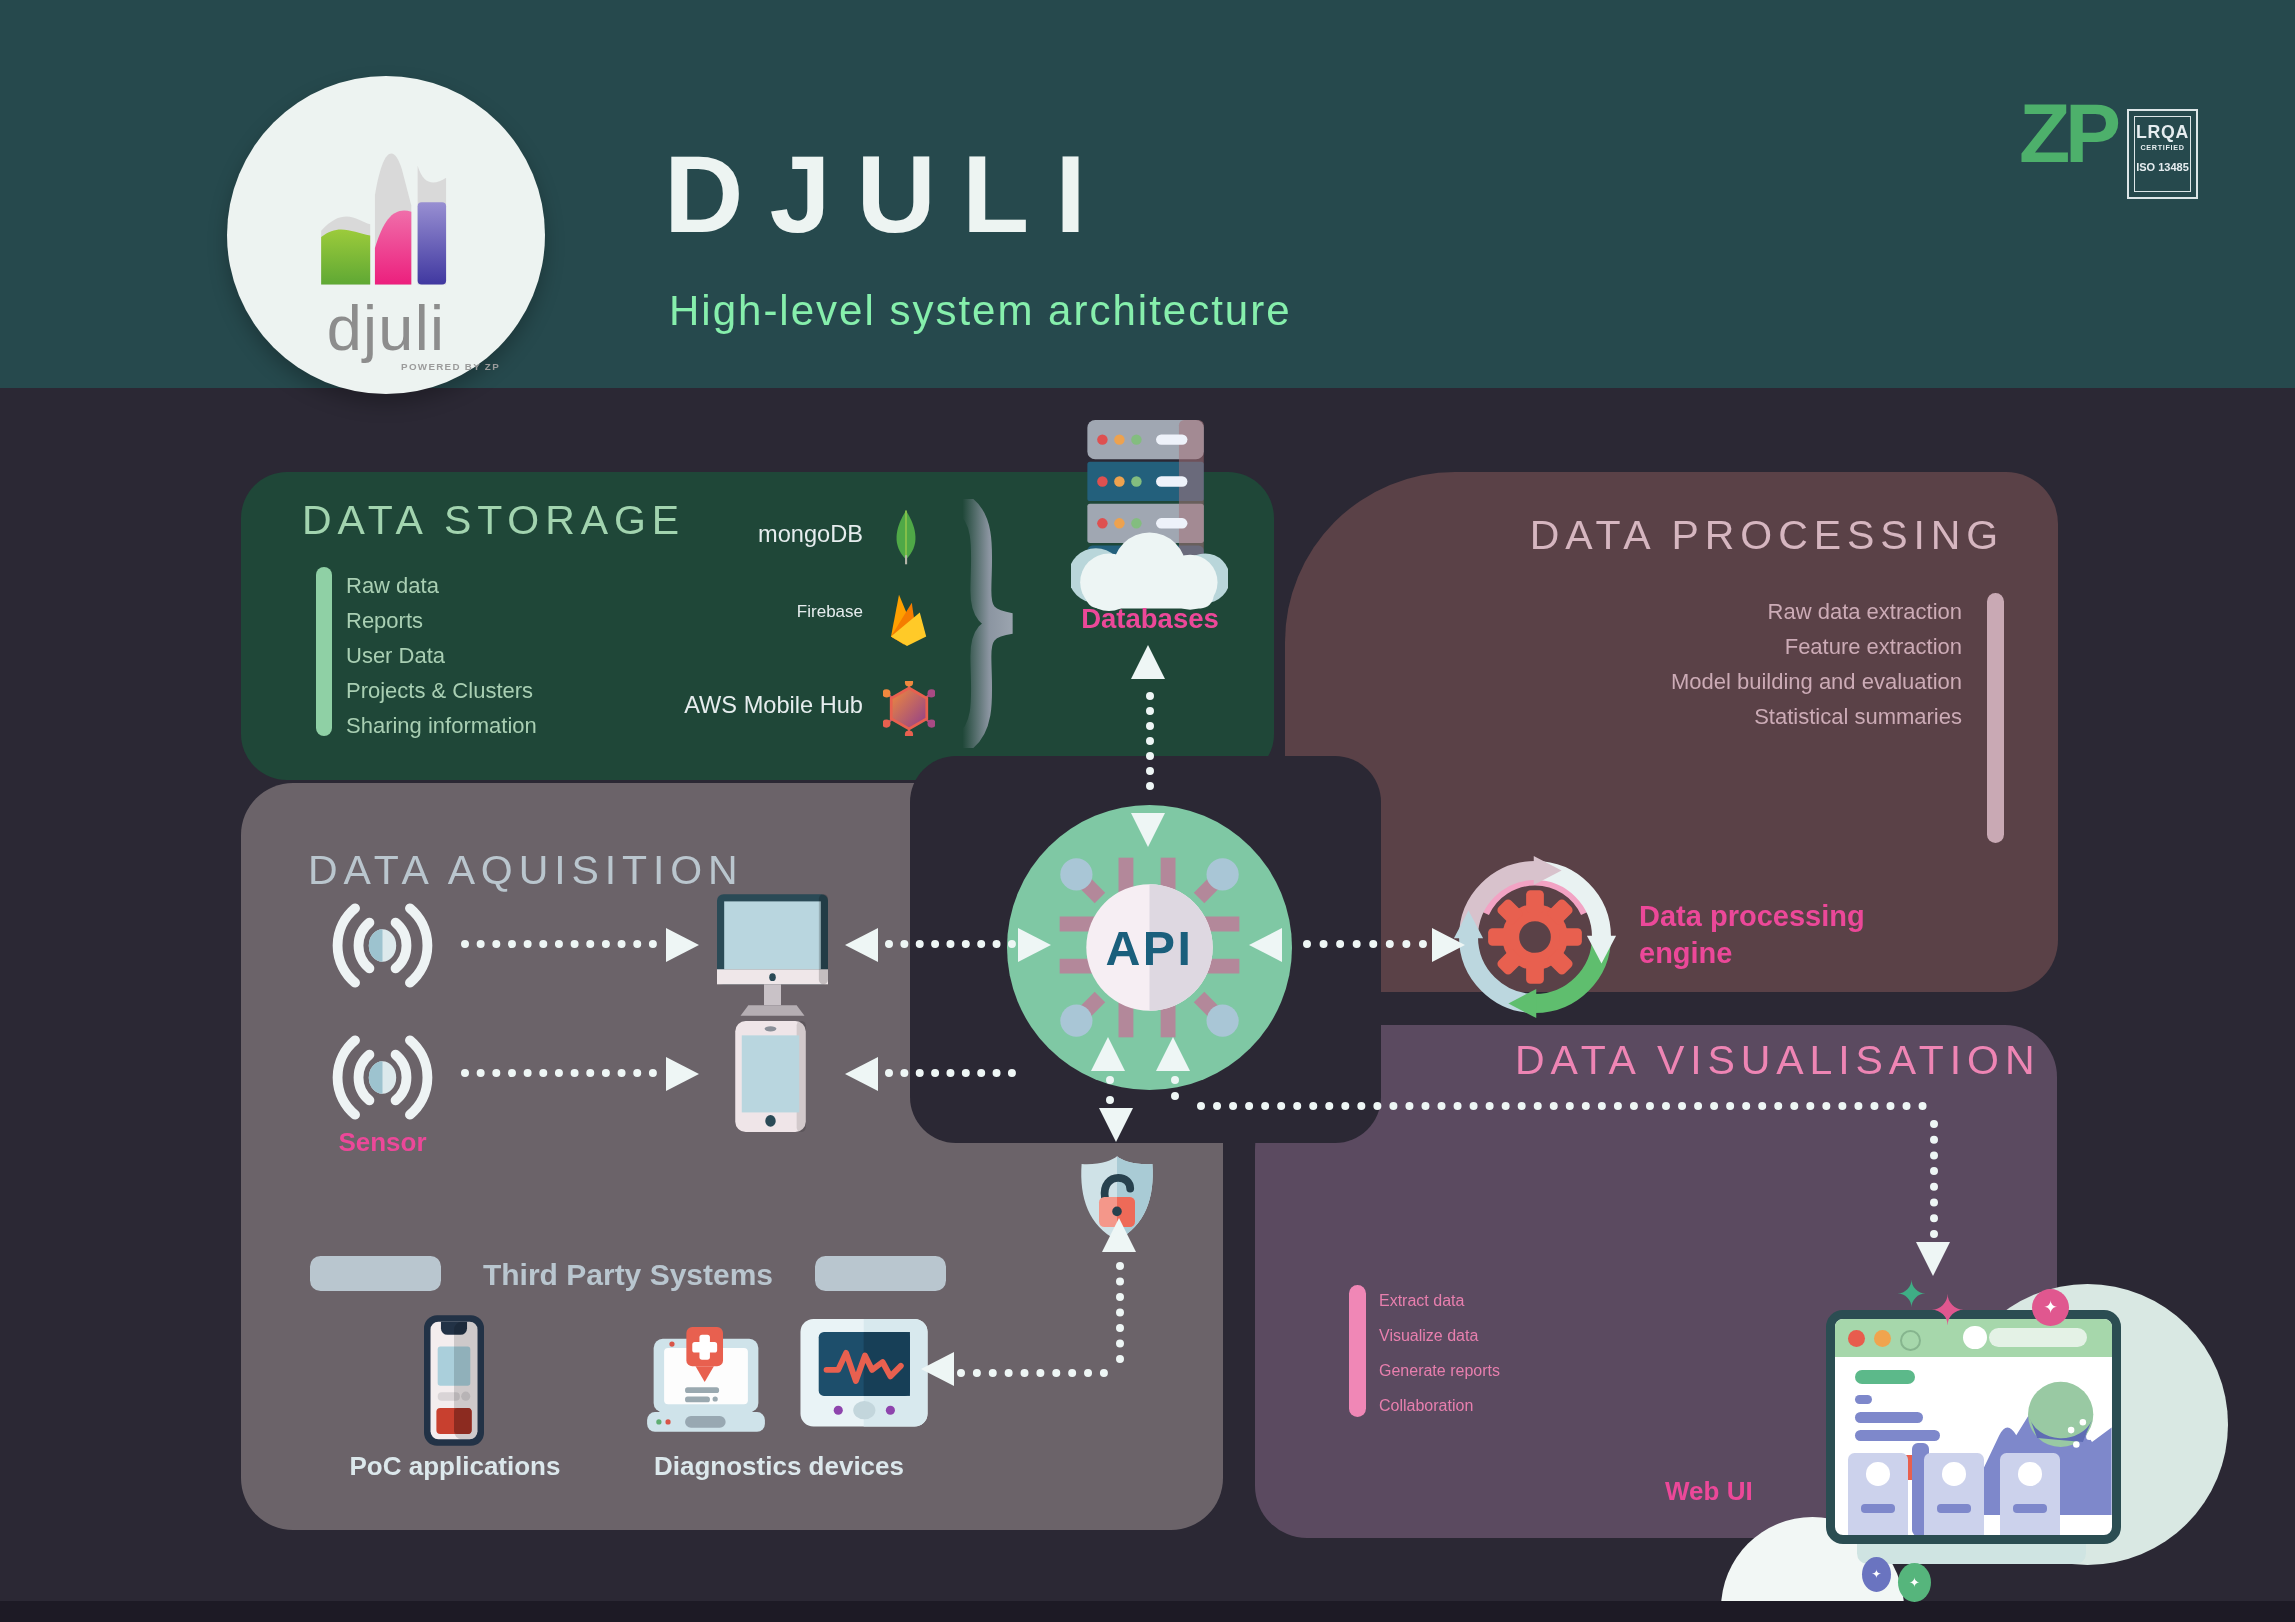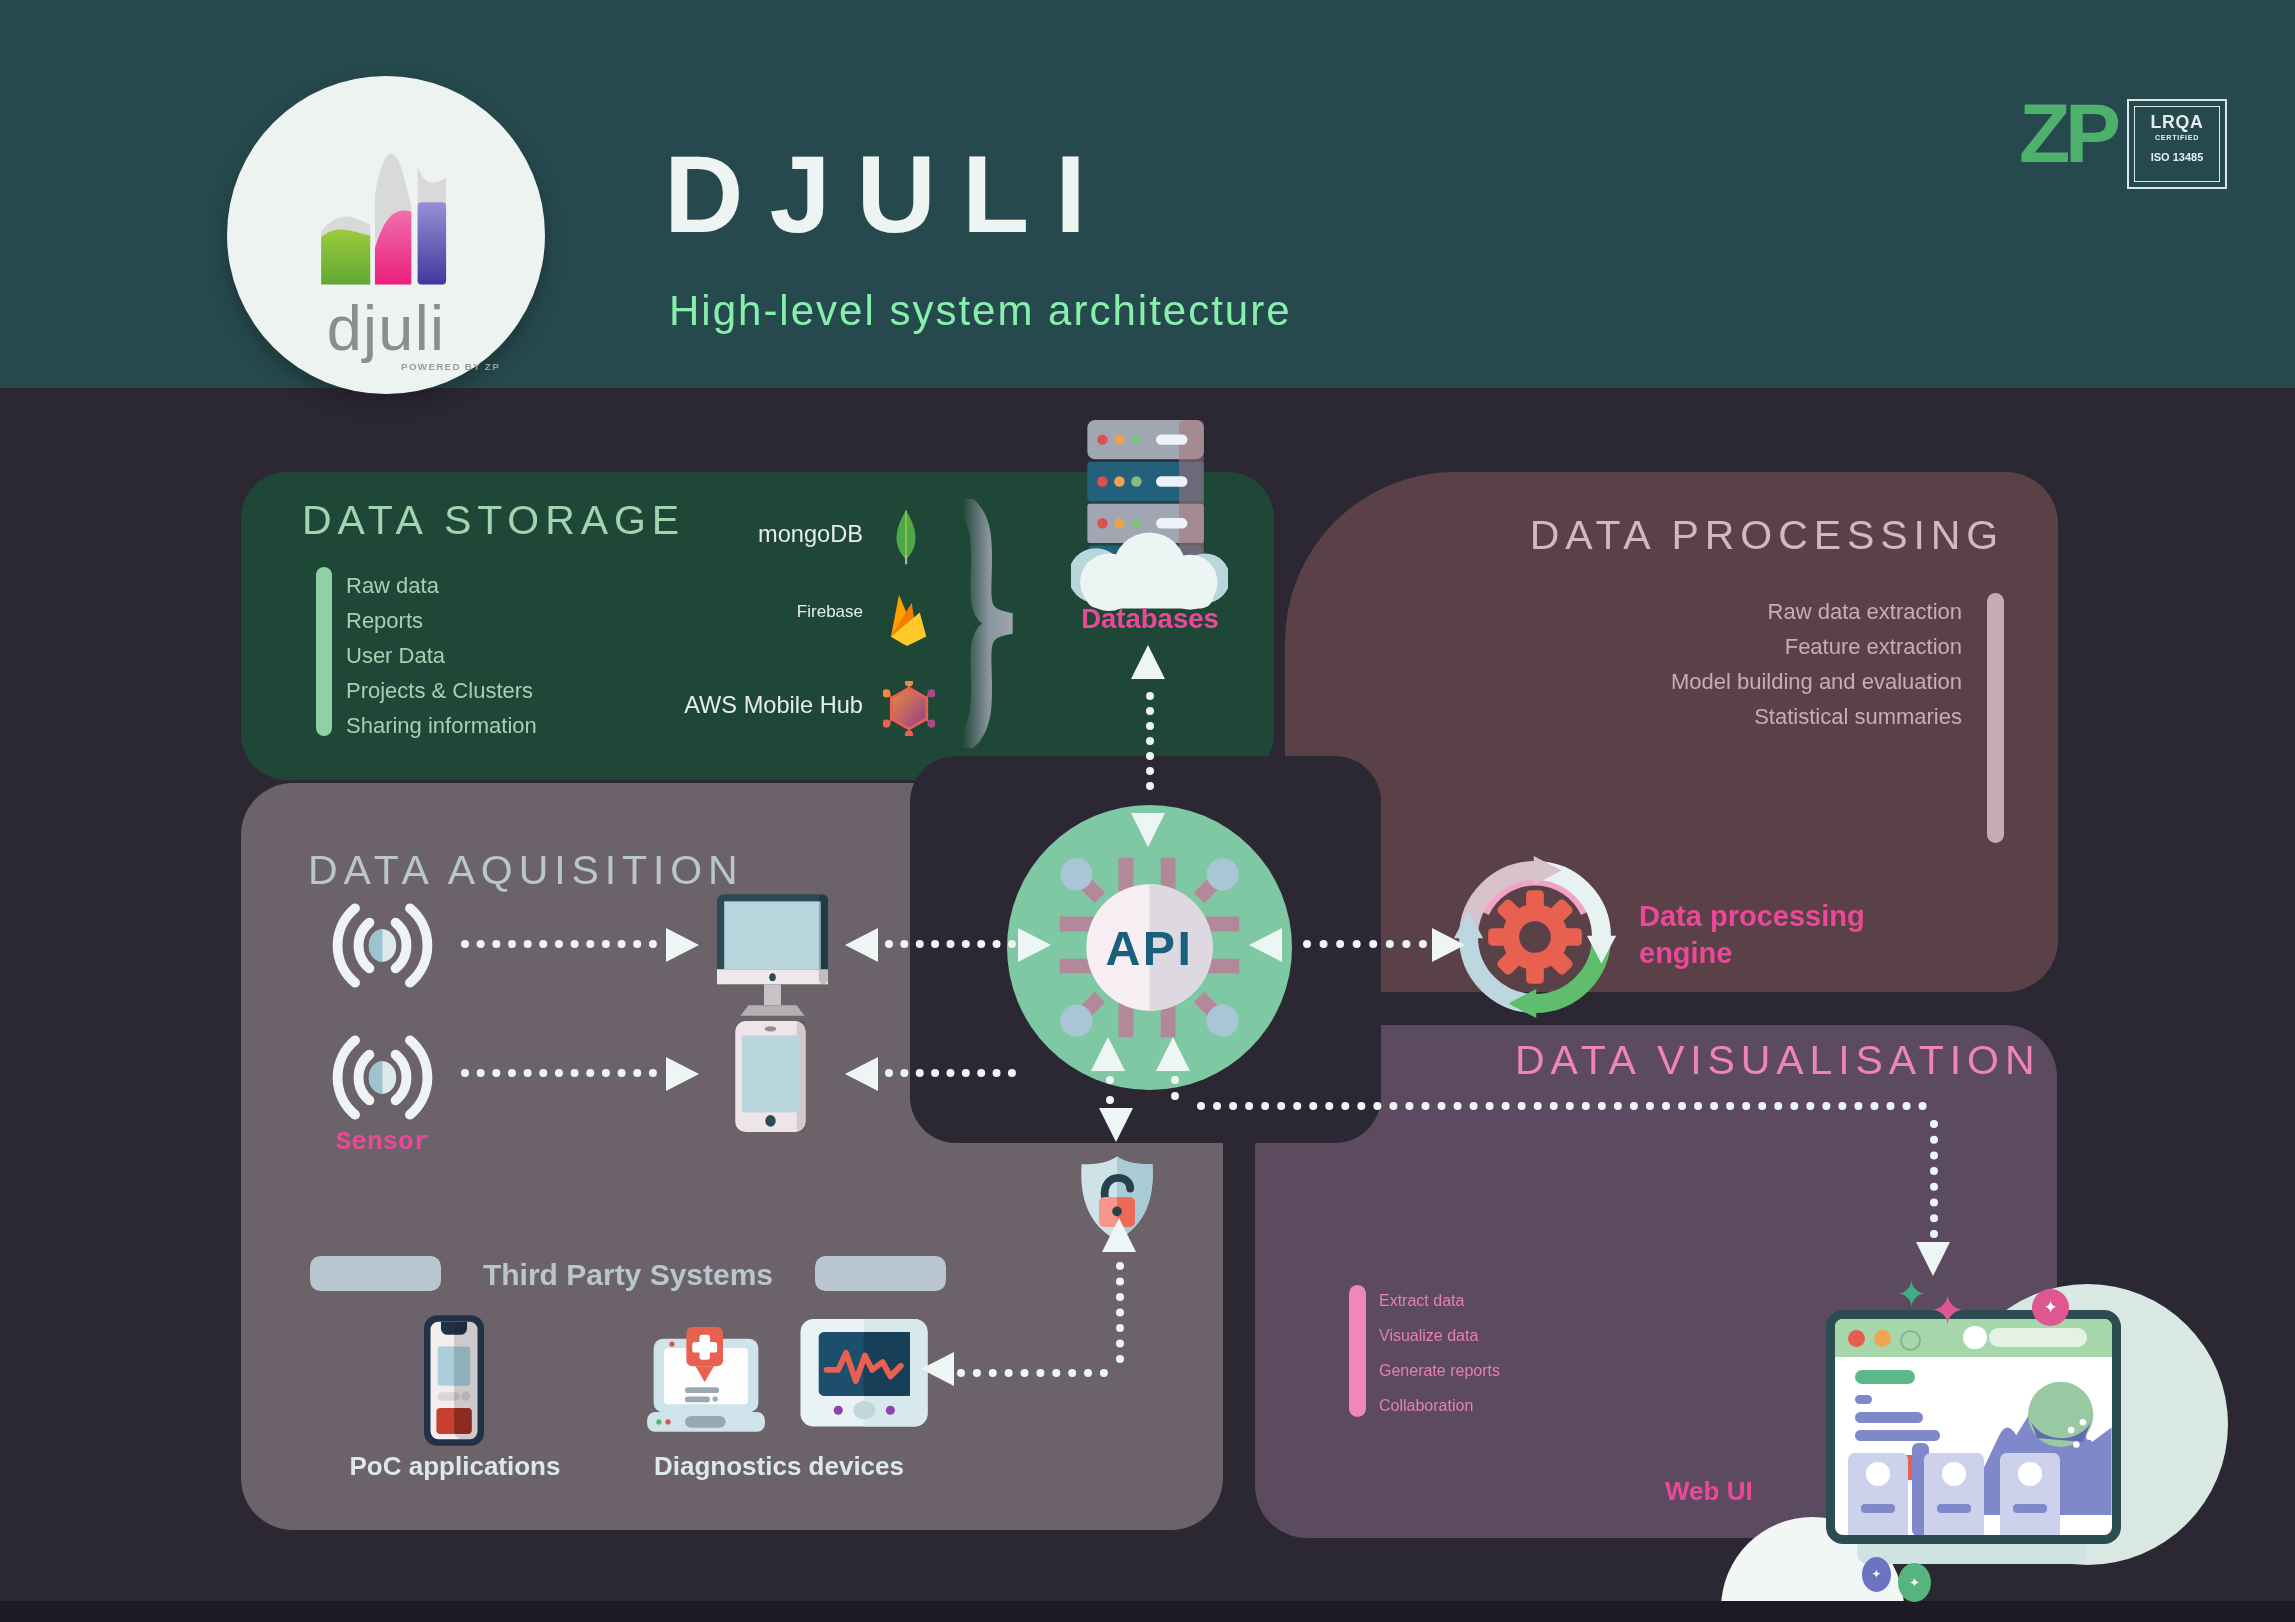--- a/index.html
+++ b/index.html
@@ -8,21 +8,21 @@
   .abs{position:absolute;}
   
   #header{left:0;top:0;width:2295px;height:388px;background:#26494d;}
   #logo-circle{left:227px;top:76px;width:318px;height:318px;border-radius:50%;background:#edf3f1;
                box-shadow:0 9.2px 19.6px rgba(0,0,0,.25);}
   #logo-text{left:0;top:216px;width:318px;text-align:center;color:#8d8d8d;font-size:63px;letter-spacing:1.3px;}
   #logo-sub{left:77px;top:285px;width:196px;text-align:right;color:#9b9b9b;font-size:9.8px;letter-spacing:1.3px;font-weight:bold;}
   #main-title{left:664px;top:130px;color:#edf4f2;font-size:110px;font-weight:bold;letter-spacing:26px;}
   #main-subtitle{left:669px;top:287px;color:#86efac;font-size:42px;letter-spacing:2px;font-weight:300;}
   #zp-logo{left:2019px;top:85px;color:#4db06b;font-size:84px;font-weight:bold;letter-spacing:-5.2px;}
-  #lrqa{left:2127px;top:99px;width:67px;height:86px;border:2px solid #dde6e8;padding-left:29px;}
+  #lrqa{left:2127px;top:109px;width:67px;height:86px;border:2px solid #dde6e8;}
   #lrqa .inner{position:absolute;left:4.6px;top:4.6px;right:4.6px;bottom:4.6px;border:1.3px solid #dde6e8;
                color:#e6edf0;text-align:center;}
   .lrqa1{margin-top:5.2px;font-size:17.7px;font-weight:bold;letter-spacing:0.7px;}
   .lrqa2{font-size:7.2px;letter-spacing:0.7px;font-weight:bold;}
   .lrqa3{margin-top:9.2px;font-size:11px;font-weight:bold;}
   
   .panel{z-index:1;}
   #p-storage{left:241px;top:472px;width:1033px;height:308px;background:#1f4738;border-radius:46px;}
   #p-processing{left:1285px;top:472px;width:773px;height:520px;background:#5a4147;border-radius:170px 52px 52px 79px;}
   #p-acquisition{left:241px;top:783px;width:982px;height:747px;background:#6b6369;border-radius:52px;}
@@ -44,21 +44,21 @@
   #storage-bar{left:316px;top:567px;width:15.7px;height:169px;background:#8fd0a5;}
   #proc-bar{left:1987px;top:593px;width:17px;height:250px;background:#c9a9b4;}
   #vis-bar{left:1349px;top:1285px;width:17px;height:132px;background:#f087b6;}
   
   .wlabel{color:#ec4899;font-weight:bold;}
   #lbl-mongo{left:627px;top:521px;width:236px;text-align:right;font-size:23.6px;color:#e6edee;font-weight:300;}
   #lbl-firebase{left:627px;top:602px;width:236px;text-align:right;font-size:17px;color:#e6edee;font-weight:300;}
   #lbl-aws{left:589px;top:692px;width:274px;text-align:right;font-size:23.6px;color:#e6edee;font-weight:300;}
   #lbl-databases{left:1019px;top:603px;width:262px;text-align:center;font-size:27.5px;}
   #lbl-engine{left:1639px;top:898px;width:288px;font-size:29px;line-height:37px;}
-  #lbl-sensor{left:281px;top:1127px;width:203px;text-align:center;font-size:26px;font-family:Liberation Mono, monospace;}
+  #lbl-sensor{left:281px;top:1127px;width:203px;text-align:center;font-size:26px;}
   #lbl-device{left:651px;top:1136px;width:245px;text-align:center;font-size:26px;line-height:33px;}
   #lbl-thirdparty{left:445px;top:1258px;width:366px;text-align:center;font-size:30px;color:#b9c6cf;font-weight:bold;}
   #lbl-poc{left:301px;top:1451px;width:308px;text-align:center;font-size:26px;color:#dce8ec;font-weight:bold;}
   #lbl-diag{left:625px;top:1451px;width:308px;text-align:center;font-size:26px;color:#dce8ec;font-weight:bold;}
   #lbl-webui{left:1665px;top:1476px;width:157px;font-size:26px;}
   .tp-bar{top:1256px;width:131px;height:35px;border-radius:10.5px;background:#b9c6cf;}
   
   .dots-h{border-top:8.5px dotted #eef6f5;height:0;z-index:4;}
   .dots-v{border-left:8.5px dotted #eef6f5;width:0;z-index:4;}
   .arr{width:0;height:0;z-index:4;}

